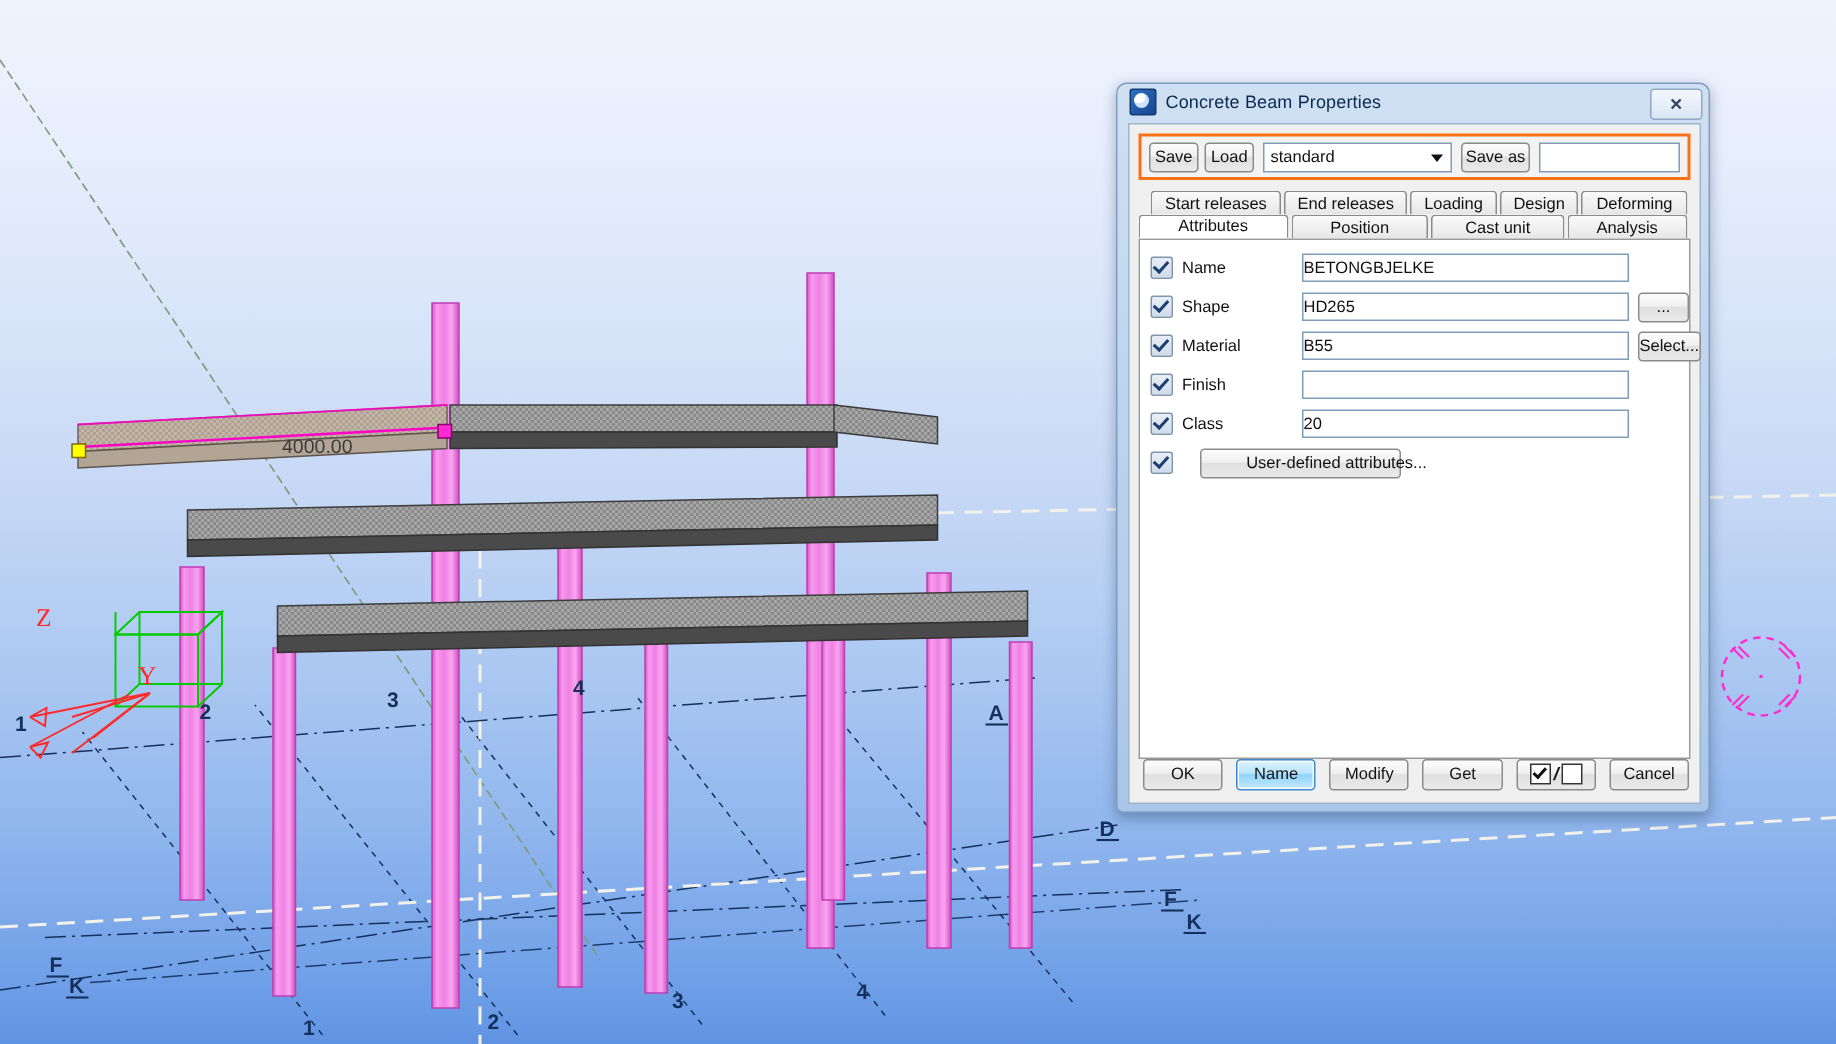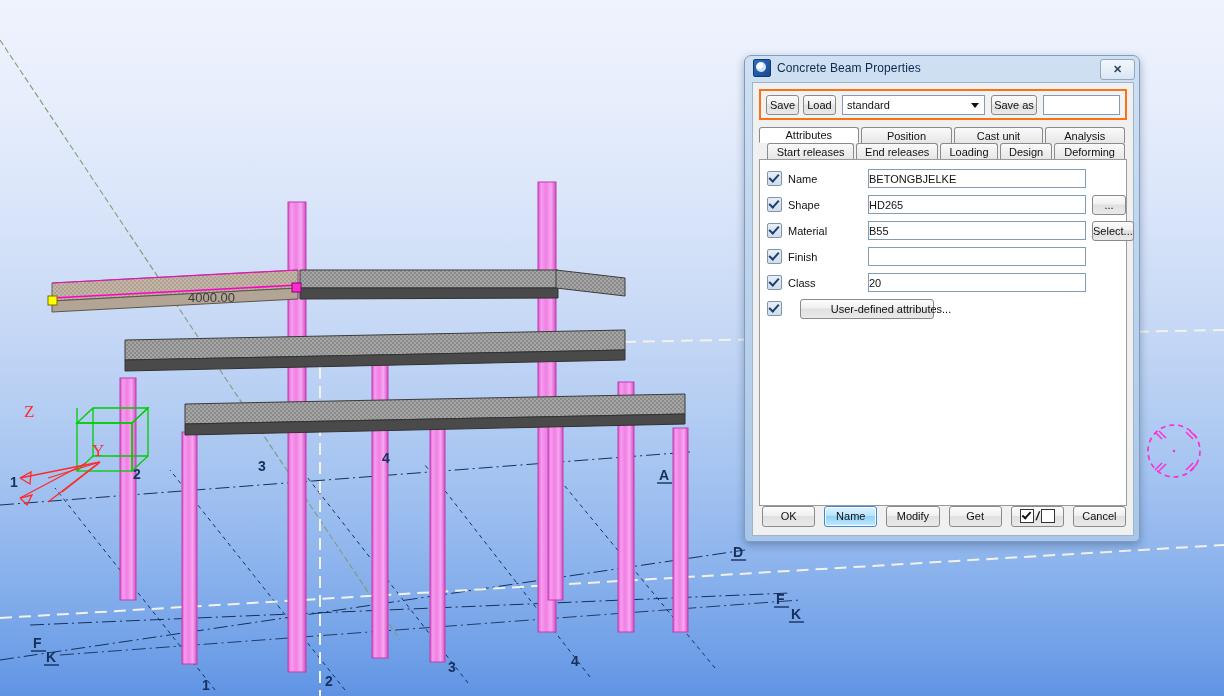--- a/index.html
+++ b/index.html
@@ -99,21 +99,21 @@
     font-size: 11px; color: #111;
     font-family: "Liberation Sans", sans-serif;
     display:flex; align-items:center; justify-content:center;
     cursor: pointer; box-sizing: border-box;
     white-space: nowrap;
   }
   .btn-save { width: 33px; height: 20px; margin-right: 4px; }
   .btn-load { width: 33px; height: 20px; margin-right: 6px; }
   .btn-saveas { width: 46px; height: 20px; margin-left: 6px; margin-right: 6px;}
   .combo {
-    width: 143px; height: 20px;
+    width: 126px; height: 20px;
     border: 1px solid #7f9db9;
     background: #fff;
     position: relative;
     font-size: 11px; color: #111;
     display: flex; align-items: center;
     padding-left: 4px; box-sizing: border-box;
     cursor: pointer;
   }
   .combo .arrow {
     position: absolute; right: 5px; top: 50%;
@@ -213,20 +213,21 @@
     font-size: 11px; margin-left: 12px; padding-left: 48px;
   }
 
   
   .btnbar {
     position: absolute; left: 0; bottom: 0;
     width: 382px; height: 38px;
     display: flex; align-items: center;
     padding-left: 9px;
     box-sizing: border-box;
+    justify-content: flex-end;
   }
   .bbtn { width: 57px; height: 21px; margin-right: 9px; font-size: 11px; }
   .bbtn.focused {
     border: 1px solid #3c8ad0;
     background: linear-gradient(to bottom,#dff3ff 0%,#b9e4fb 45%,#8fd3f8 50%,#c5eaff 100%);
     box-shadow: inset 0 0 0 1px #ffffff;
   }
   .togglebtn {
     width: 57px; height: 21px; margin-right: 9px;
     display: flex; align-items: center; justify-content: center;
@@ -457,32 +458,32 @@
         <span>standard</span>
         <span class="arrow"></span>
       </div>
       <div class="btn btn-saveas">
           <span>Save as</span>
         </div>
       <div class="txt saveas-field" title=""></div>
     </div>
 
     <div class="tabs">
-      <div class="tabrow tabrow2">
-        <div class="tab active" style="width:104px">Attributes</div>
-        <div class="tab" style="width:96px">Position</div>
-        <div class="tab" style="width:92px">Cast unit</div>
-        <div class="tab" style="width:84px">Analysis</div>
-      </div>
       <div class="tabrow tabrow1">
         <div class="tab" style="width:94px">Start releases</div>
         <div class="tab" style="width:88px">End releases</div>
         <div class="tab" style="width:62px">Loading</div>
         <div class="tab" style="width:56px">Design</div>
         <div class="tab" style="width:76px">Deforming</div>
+      </div>
+      <div class="tabrow tabrow2">
+        <div class="tab active" style="width:104px">Attributes</div>
+        <div class="tab" style="width:96px">Position</div>
+        <div class="tab" style="width:92px">Cast unit</div>
+        <div class="tab" style="width:84px">Analysis</div>
       </div>
     </div>
 
     <div class="tabpane">
 
       <div class="row">
         <div class="cb checked"></div>
         <div class="lbl">Name</div>
         <div class="field">BETONGBJELKE</div>
         <div class="btn sidebtn hidden"></div>

